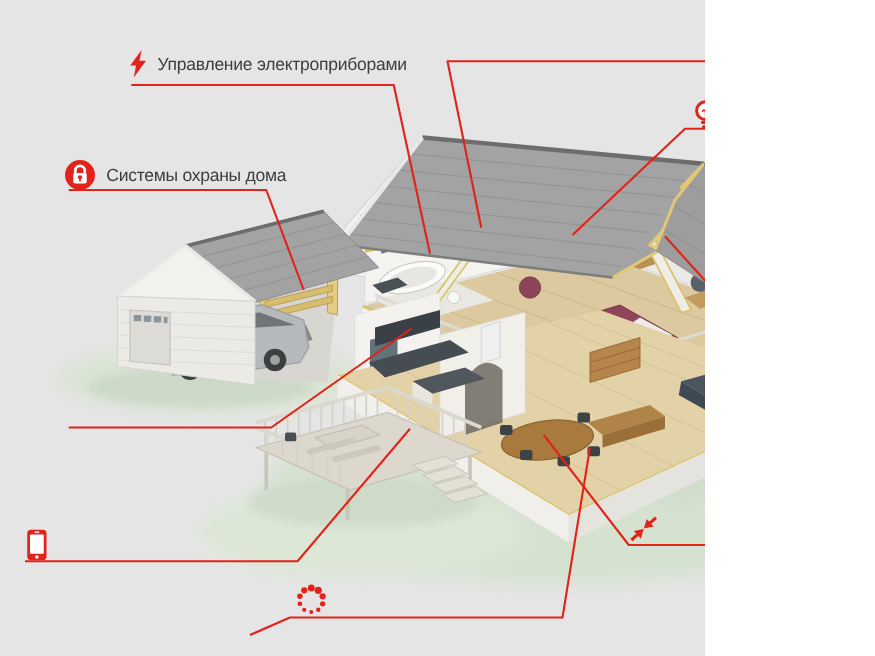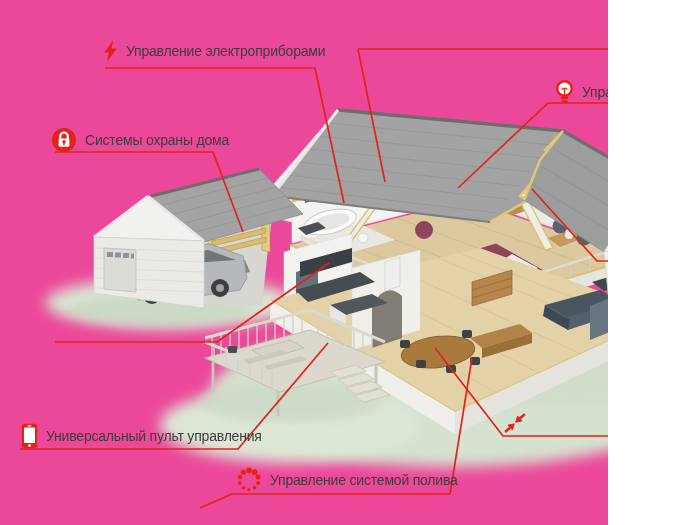--- a/index.html
+++ b/index.html
@@ -1,16 +1,16 @@
 <!DOCTYPE html>
 <html><head>
 <meta charset="utf-8">
 <style>
   html,body{margin:0;padding:0;background:#fff;}
-  .stage{position:relative;width:608px;height:525px;background:#ec4899;overflow:hidden;
+  .stage{position:relative;width:564px;height:525px;background:#e5e5e5;overflow:hidden;
          font-family:"Liberation Sans", sans-serif;}
   .scene{position:absolute;left:0;top:0;width:700px;height:525px;}
   .callout{position:absolute;display:flex;align-items:center;gap:8px;
            font-size:14px;letter-spacing:-0.2px;color:#3d3d3d;white-space:nowrap;}
   .callout .icon{display:flex;align-items:center;justify-content:center;flex:0 0 auto;}
   .lbl{line-height:1;}
 </style>
 </head>
 <body>
 
@@ -372,36 +372,34 @@
 
   <div class="callout" style="left:21px;top:423px;height:26px">
     <span class="icon">
       <svg width="17" height="26" viewBox="0 0 17 26">
         <rect x=".8" y=".8" width="15.4" height="24.4" rx="3" fill="#e2231a"></rect>
         <rect x="3" y="4.6" width="11" height="15.4" rx=".8" fill="#fff"></rect>
         <rect x="6.5" y="2.1" width="4" height="1.3" rx=".65" fill="#fff" opacity=".9"></rect>
         <circle cx="8.5" cy="22.6" r="1.4" fill="#fff"></circle>
       </svg>
     </span>
-    <span class="lbl">Универсальный пульт управления</span>
   </div>
 
   <div class="callout" style="left:236px;top:467px;height:26px">
     <span class="icon">
       <svg width="26" height="26" viewBox="0 0 26 26">
         <g fill="#e2231a">
           <circle cx="13" cy="3.4" r="2.8"></circle>
             <circle cx="18.6" cy="5.2" r="2.9"></circle>
           <circle cx="22.1" cy="10" r="2.5"></circle>
             <circle cx="22.1" cy="16" r="2.1"></circle>
           <circle cx="18.6" cy="20.8" r="1.8"></circle>
             <circle cx="13" cy="22.6" r="1.6"></circle>
           <circle cx="7.4" cy="20.8" r="1.7"></circle>
             <circle cx="3.9" cy="16" r="1.9"></circle>
           <circle cx="3.9" cy="10" r="2.2"></circle>
             <circle cx="7.4" cy="5.2" r="2.5"></circle>
         </g>
       </svg>
     </span>
-    <span class="lbl">Управление системой полива</span>
   </div>
 
 </div>
 
 </body></html>

